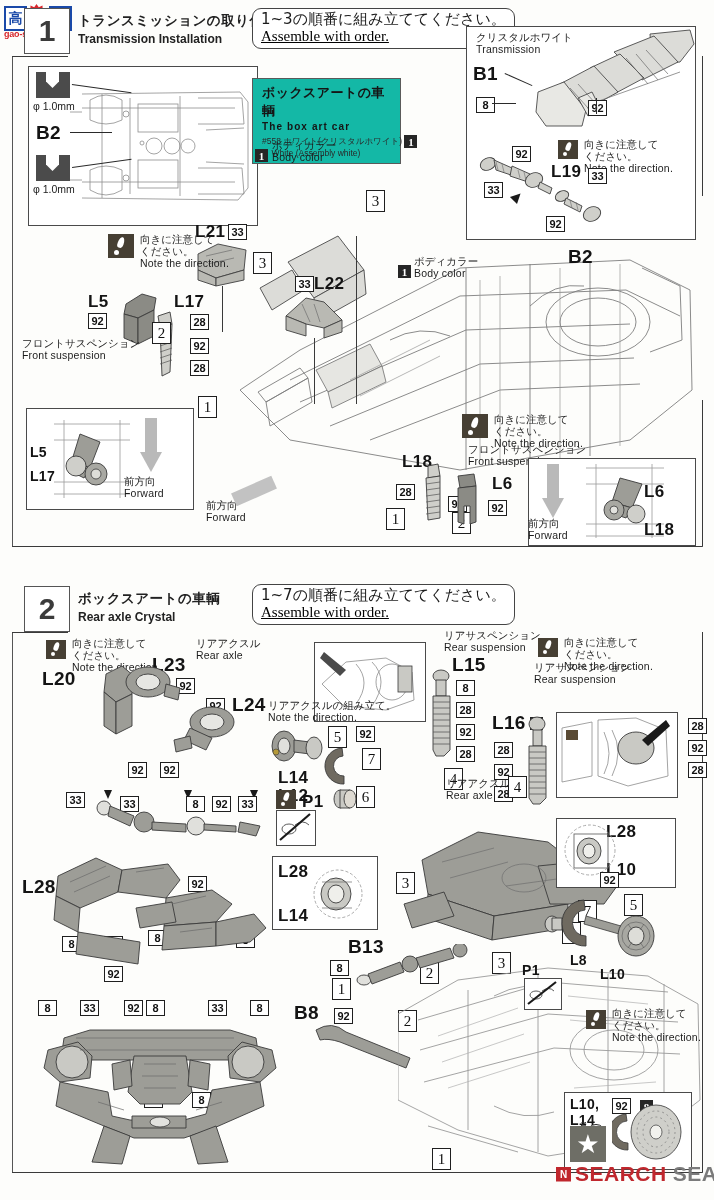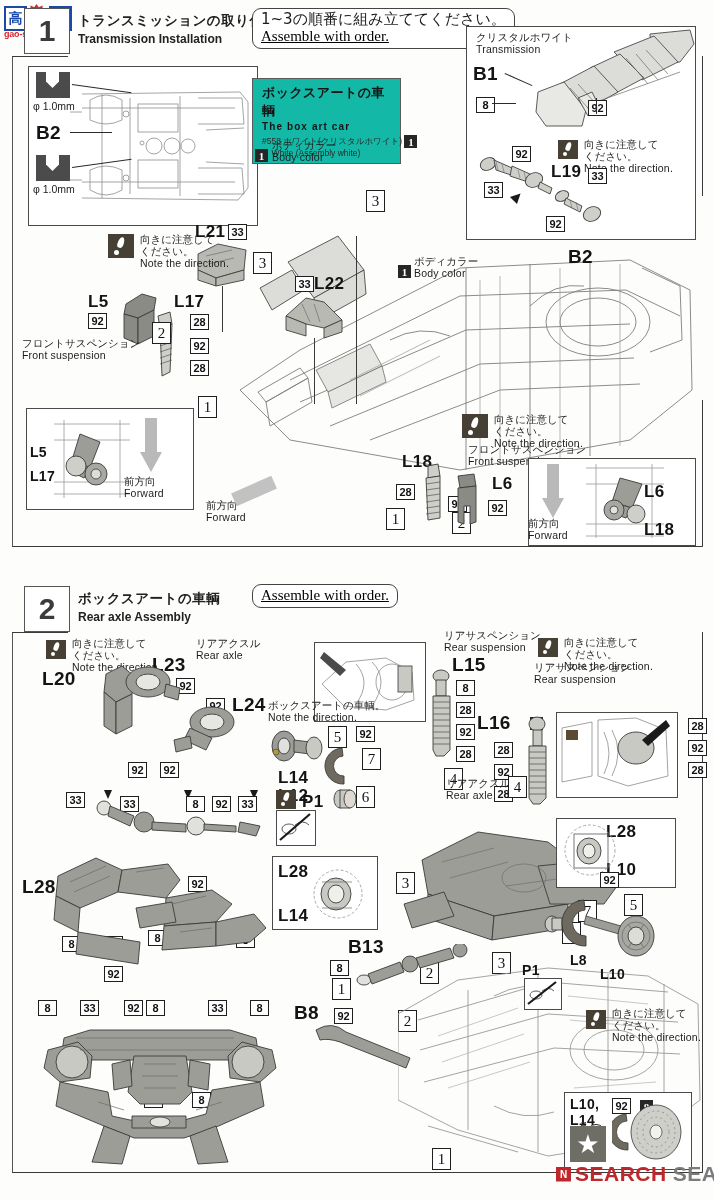--- a/index.html
+++ b/index.html
@@ -667,23 +667,24 @@
       <circle cx="34" cy="48" r="10" fill="#a8a8a2" stroke="#3a3a3a" stroke-width="0.9"></circle>
       <circle cx="34" cy="48" r="4" fill="#e2e2de" stroke="#3a3a3a" stroke-width="0.8"></circle>
       <circle cx="56" cy="52" r="9" fill="#cfcfca" stroke="#3a3a3a" stroke-width="0.9"></circle>
     </svg>
   </div>
   <div class="plabel" style="left:644px; top:482px;">L6</div>
   <div class="plabel" style="left:644px; top:520px;">L18</div>
 
   <div class="step-num" style="left:24px; top:586px;">2</div>
   <div class="step-title-jp" style="left:78px; top:590px;">ボックスアートの車輌</div>
-  <div class="step-title-en" style="left:78px; top:610px;">Rear axle Assembly</div>
+  <div class="step-title-en" style="left:78px; top:610px;">Rear axle Crystal</div>
 
   <div class="order-box" style="left:252px; top:584px;">
+    <div class="order-jp">1~7の順番に組み立ててください。</div>
     <div class="order-en">Assemble with order.</div>
   </div>
 
   <div class="panel" style="left:12px; top:632px; width:690px; height:540px; border-top:none; border-right:none;"></div>
   <div class="hline" style="left:12px; top:632px; width:56px;"></div>
   <div class="vline" style="left:702px; top:632px; height:540px;"></div>
   <div class="hline" style="left:12px; top:1172px; width:690px;"></div>
 
   <div class="caution sm" style="left:46px; top:640px;"></div>
   <div class="note" style="left:72px; top:638px;">
@@ -820,21 +821,21 @@
       <g fill="#4a4a4a">
           <path d="M8 8 L30 26 L24 32 L4 14 Z"></path>
         </g>
       <g fill="#c9c9c4" stroke="#3a3a3a" stroke-width="0.8">
           <rect x="82" y="22" width="14" height="26"></rect>
         </g>
     </svg>
   </div>
 
   <div class="note" style="left:268px; top:700px;">
-    <div class="jp">ボックスアートの車輌。</div>
+    <div class="jp">リアアクスルの組み立て。</div>
     <div class="en">Note the direction.</div>
   </div>
 
   <div class="art" style="left:266px; top:726px; width:64px; height:44px;">
     <svg viewBox="0 0 64 44">
       <g fill="#9d9d97" stroke="#3a3a3a" stroke-width="0.9">
         <ellipse cx="18" cy="20" rx="12" ry="15"></ellipse>
         <ellipse cx="18" cy="20" rx="6" ry="8" fill="#e0e0dc"></ellipse>
         <path d="M28 14 L44 16 L44 28 L28 26 Z"></path>
         <ellipse cx="48" cy="22" rx="8" ry="11" fill="#c9c9c4"></ellipse>
@@ -984,21 +985,21 @@
         <ellipse cx="13" cy="8" rx="8" ry="6"></ellipse>
         <path d="M8 12 L18 12 L18 28 L8 28 Z"></path>
         <path d="M5 28 L22 28 L22 82 L16 88 L8 88 L5 82 Z"></path>
       </g>
       <g stroke="#5a5a5a" stroke-width="0.8" fill="none">
         <path d="M5 34 L22 34 M5 40 L22 40 M5 46 L22 46 M5 52 L22 52 M5 58 L22 58 M5 64 L22 64 M5 70 L22 70 M5 76 L22 76"></path>
       </g>
     </svg>
   </div>
 
-  <div class="plabel xl" style="left:477px; top:712px;">L16</div>
+  <div class="plabel xl" style="left:492px; top:712px;">L16</div>
   <div class="abs" style="left:530px; top:714px;">
     <span class="chip-black">8</span>
   </div>
   <div class="pn" style="left:494px; top:742px;">28</div>
   <div class="pn" style="left:494px; top:764px;">92</div>
   <div class="pn" style="left:494px; top:786px;">28</div>
   <div class="art" style="left:524px; top:712px; width:28px; height:96px;">
     <svg viewBox="0 0 28 96">
       <g fill="#c9c9c4" stroke="#3a3a3a" stroke-width="0.9">
         <ellipse cx="13" cy="12" rx="8" ry="7"></ellipse>

